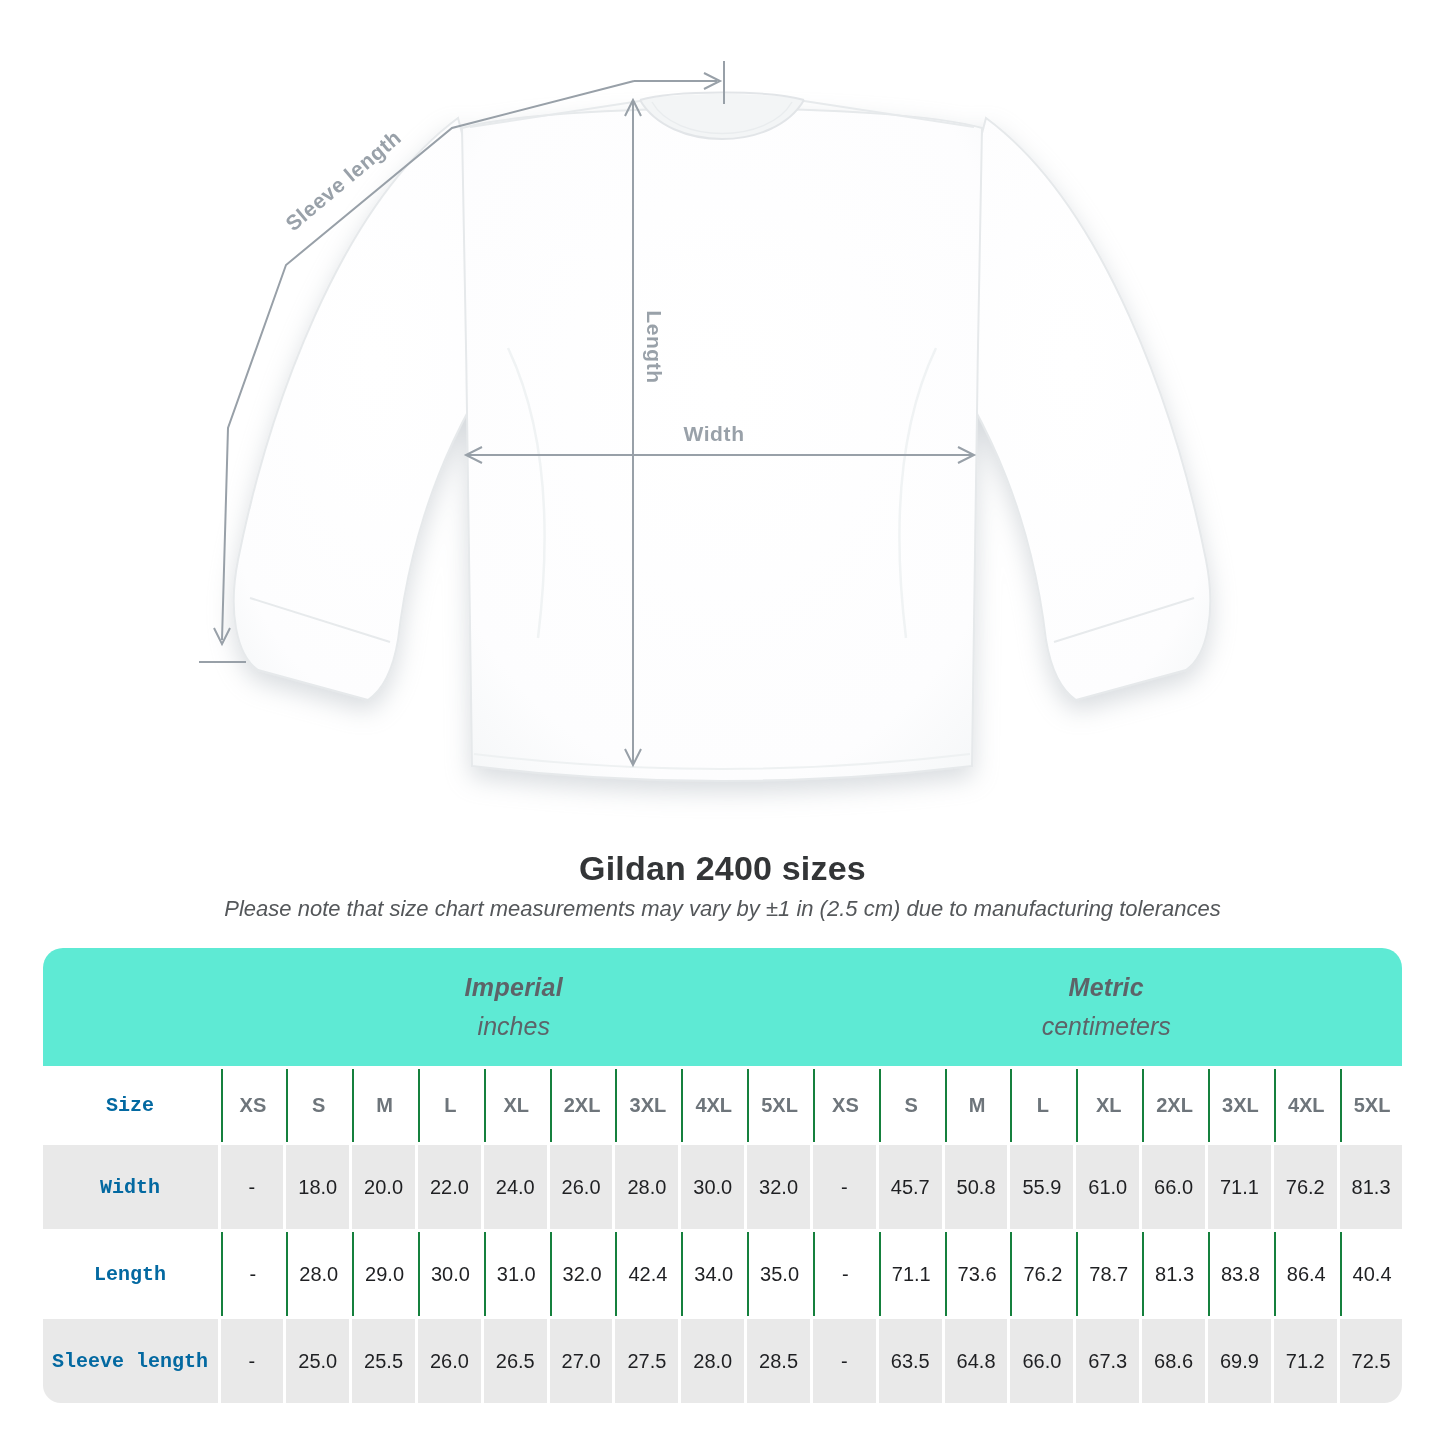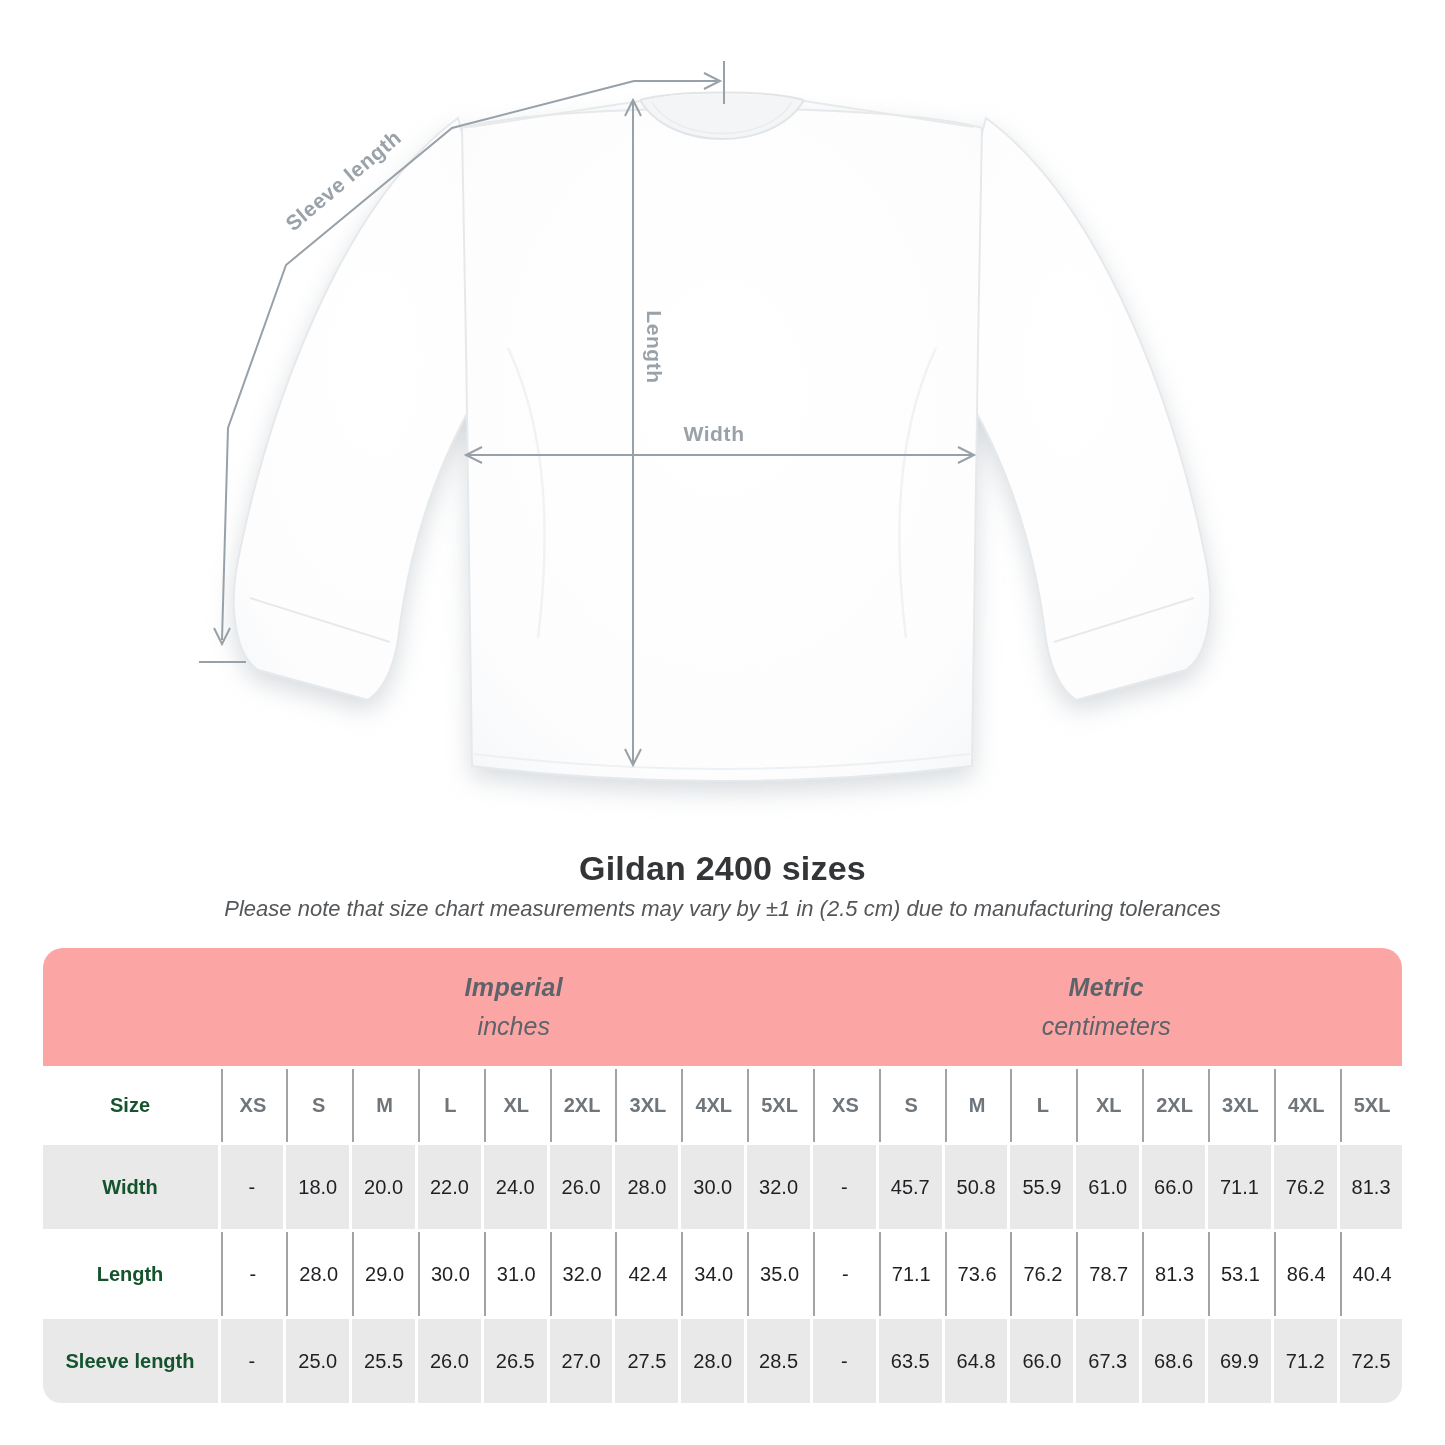--- a/index.html
+++ b/index.html
@@ -17,34 +17,34 @@
   .page-note{margin:8px 0 0;font-size:22px;font-style:italic;color:#54575a;}
   
   .table-wrap{width:1360px;margin:26px auto 0;}
   .grid{
     display:grid;
     grid-template-columns:175px repeat(18,1fr);
     grid-template-rows:118px 73px 84px 84px 84px;
     gap:3px;
   }
   .band{
-    grid-column:1/-1;background:#fca5a5;border-radius:20px 20px 0 0;
+    grid-column:1/-1;background:#5eead4;border-radius:20px 20px 0 0;
     display:flex;align-items:center;
   }
   .band-spacer{width:175px;flex:none;}
   .ugroup{flex:1;display:flex;flex-direction:column;align-items:center;gap:10px;color:#5d6368;}
   .uname{font-size:25px;font-weight:bold;font-style:italic;letter-spacing:.3px;}
   .uunit{font-size:25px;font-style:italic;}
   .c{display:flex;align-items:center;justify-content:center;font-size:20px;}
   .head{background:#fff;font-weight:bold;color:#6e757b;}
   .white{background:#fff;}
   .gray{background:#e9e9e9;}
-  .label{font-weight:bold;color:#14532d;}
+  .label{font-weight:bold;color:#0369a1;font-family:Liberation Mono, monospace;}
   .val{color:#1f2023;}
-  .sep{border-left:2px solid #a3a3a3;}
+  .sep{border-left:2px solid #15803d;}
   .rb-l{border-bottom-left-radius:18px;}
   .rb-r{border-bottom-right-radius:18px;}
 </style>
 </head>
 <body>
 
 <div class="page">
 
   <div class="diagram">
     <svg viewBox="0 0 1445 835">
@@ -181,21 +181,21 @@
         <div class="c val white sep">32.0</div>
         <div class="c val white sep">42.4</div>
         <div class="c val white sep">34.0</div>
         <div class="c val white sep">35.0</div>
         <div class="c val white sep">-</div>
         <div class="c val white sep">71.1</div>
         <div class="c val white sep">73.6</div>
         <div class="c val white sep">76.2</div>
         <div class="c val white sep">78.7</div>
         <div class="c val white sep">81.3</div>
-        <div class="c val white sep">53.1</div>
+        <div class="c val white sep">83.8</div>
         <div class="c val white sep">86.4</div>
         <div class="c val white sep">40.4</div>
         <div class="c label gray rb-l">Sleeve length</div>
         <div class="c val gray">-</div>
         <div class="c val gray">25.0</div>
         <div class="c val gray">25.5</div>
         <div class="c val gray">26.0</div>
         <div class="c val gray">26.5</div>
         <div class="c val gray">27.0</div>
         <div class="c val gray">27.5</div>

